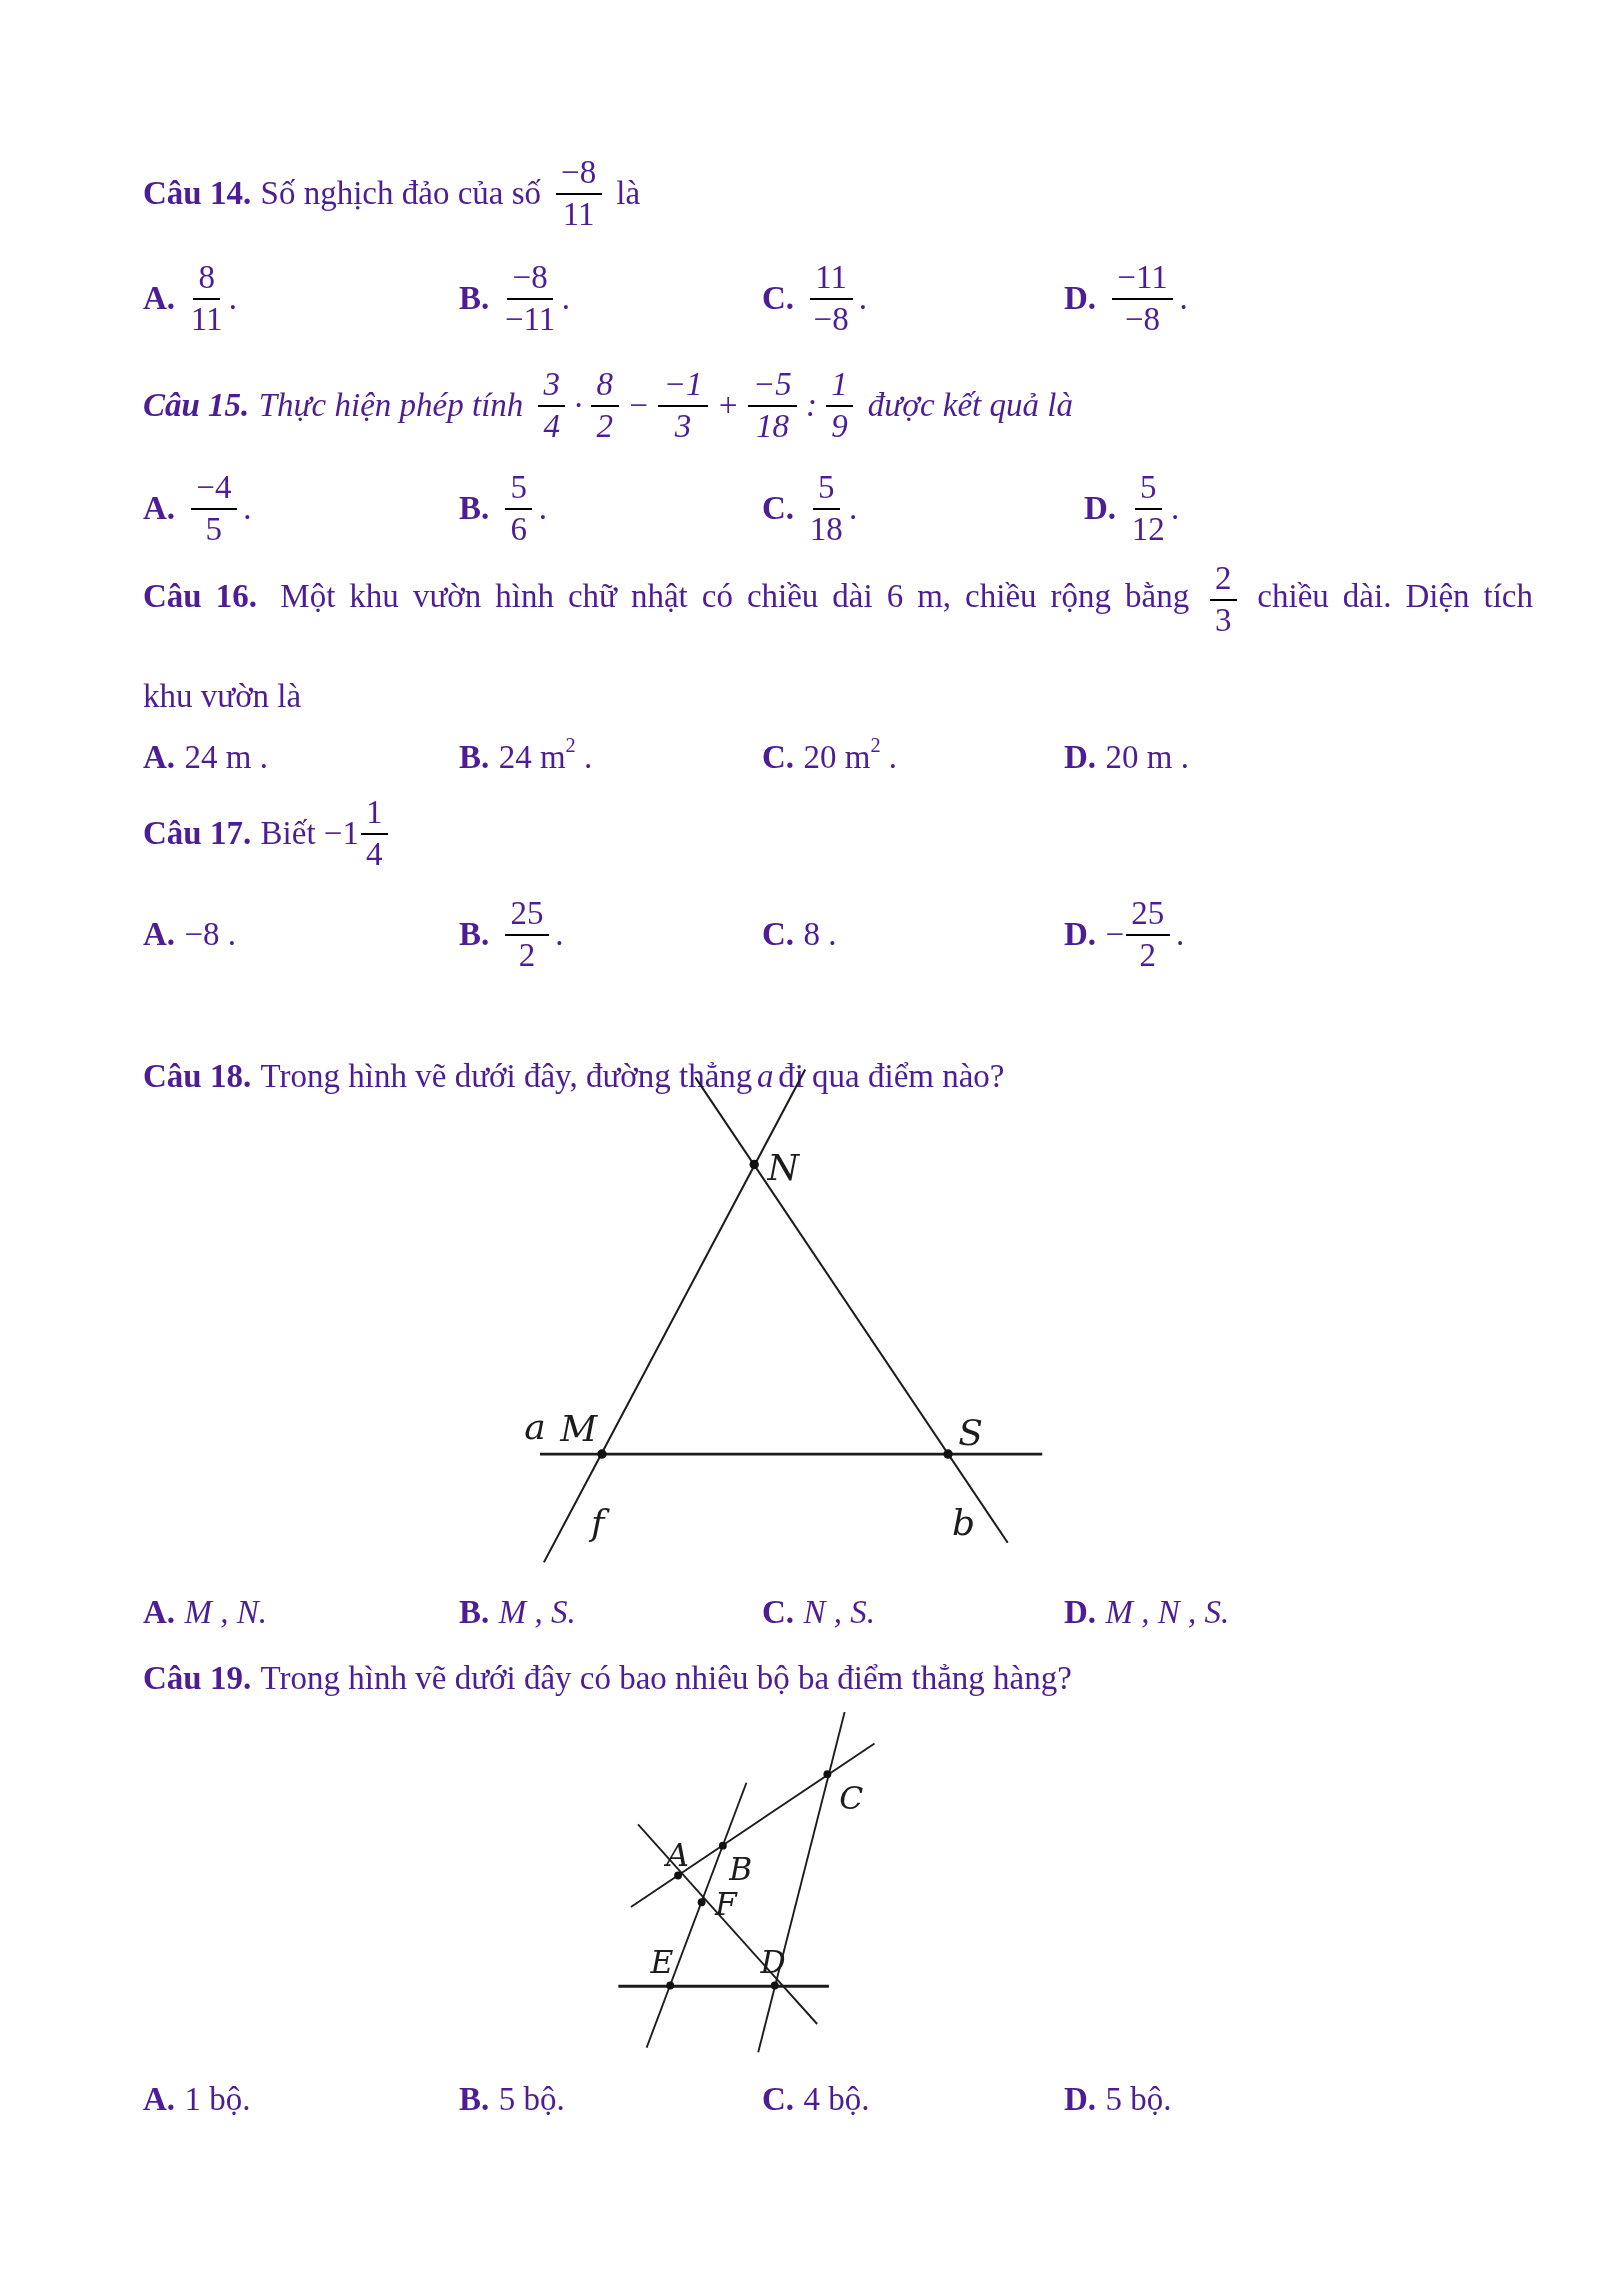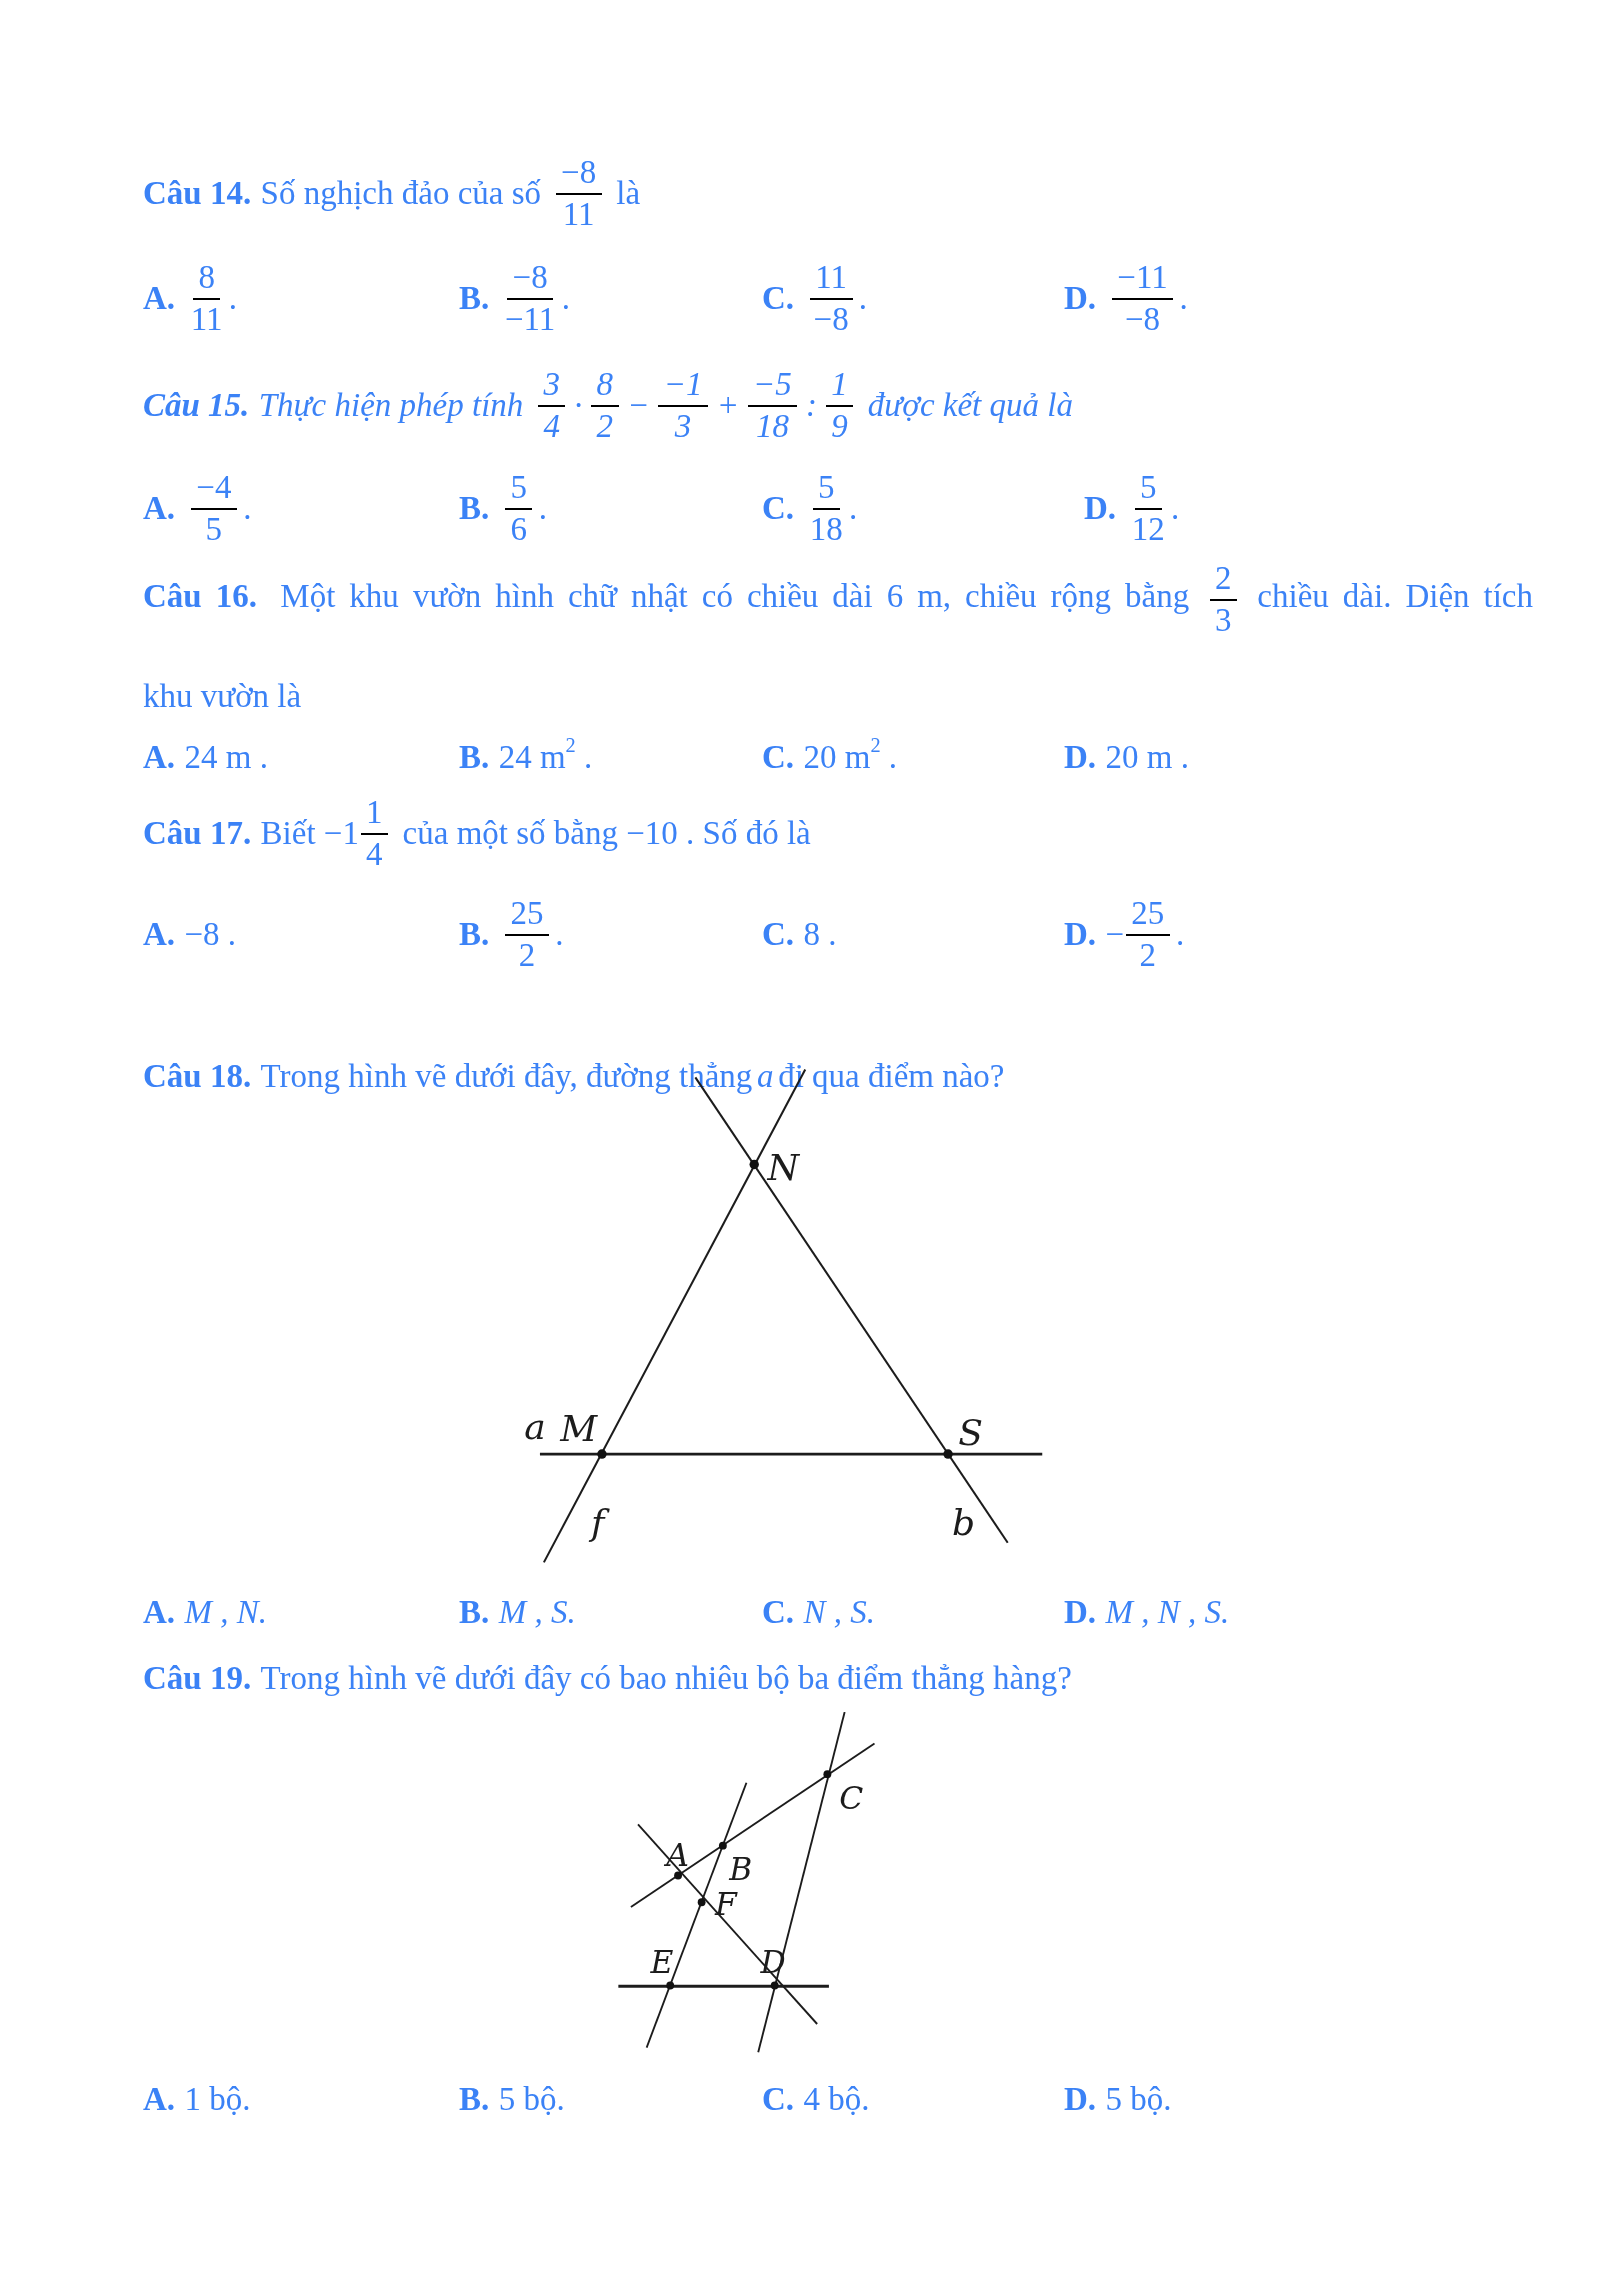--- a/index.html
+++ b/index.html
@@ -1,19 +1,19 @@
 <!DOCTYPE html>
 <html style="font-size:12.6px"><head>
 <meta charset="utf-8">
 <style>
   html,body{margin:0;padding:0;background:#e8e8e8;}
   .page{
     position:relative;
     width:1623px;height:2295px;
-    background:#ffffff;color:#3b82f6;
+    background:#ffffff;color:#4c1d95;
     font-family:"Liberation Serif","DejaVu Serif",serif;
     font-size:33px;line-height:1.17;
     margin:0 auto;overflow:hidden;
   }
   .abs{position:absolute;left:143px;white-space:nowrap;}
   .flex{display:flex;align-items:center;}
   .b{font-weight:bold;margin-right:9.4px;}
   .t{white-space:pre;}
   .op{white-space:pre;margin:0 2.4px;}
   .frac{
@@ -185,21 +185,20 @@
   </div>
 
   <div class="abs flex" style="top:785px;height:97px;">
     <span class="b t">Câu 17.</span>
     <span class="t">Biết </span>
     <span class="t">−1</span>
     <span class="frac" style="margin-left:1.6px;">
         <span class="num">1</span>
         <span class="den">4</span>
       </span>
-    <span class="t"> của một số bằng −10 . Số đó là</span>
   </div>
 
   <div class="options-row" style="top:886px;height:97px;">
     <div class="opt optflex col-a">
       <span class="b t">A.</span>
       <span class="t">−8 .</span>
     </div>
     <div class="opt optflex col-b">
       <span class="b t">B.</span>
       <span class="frac">

